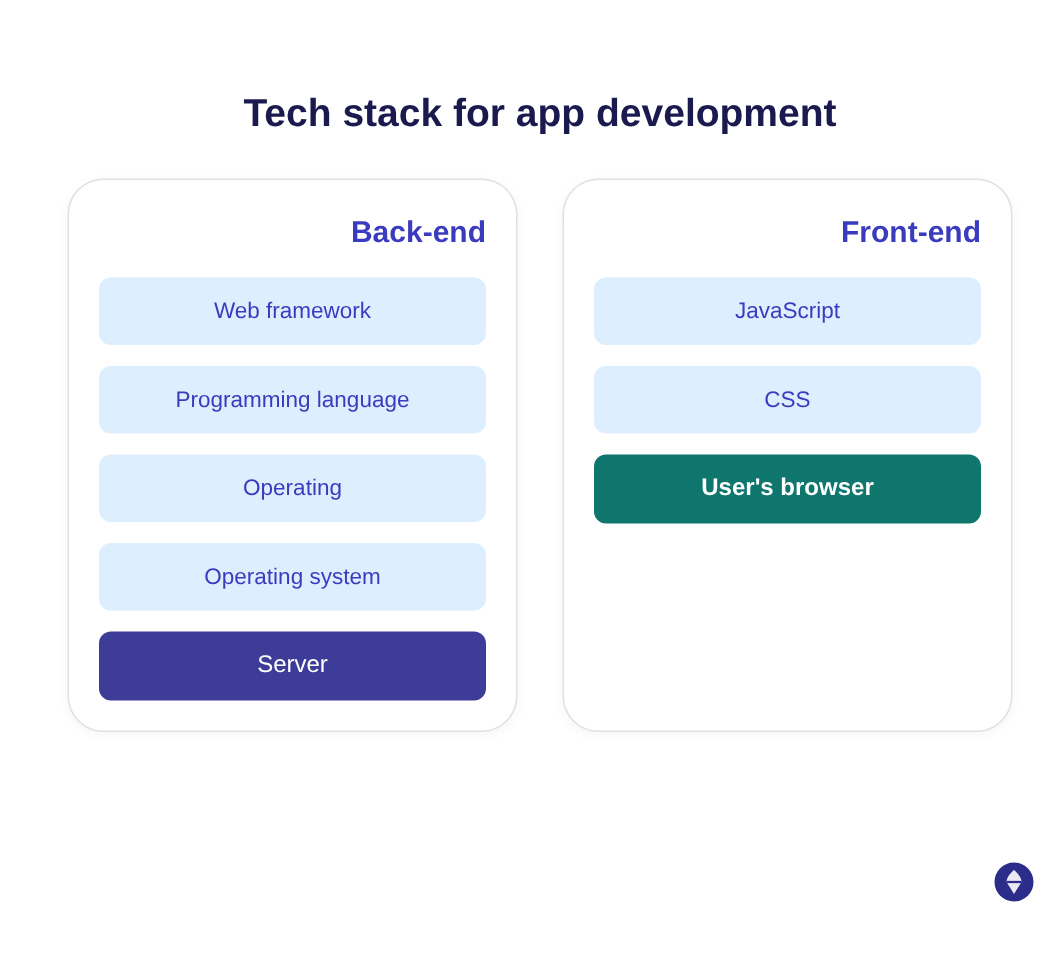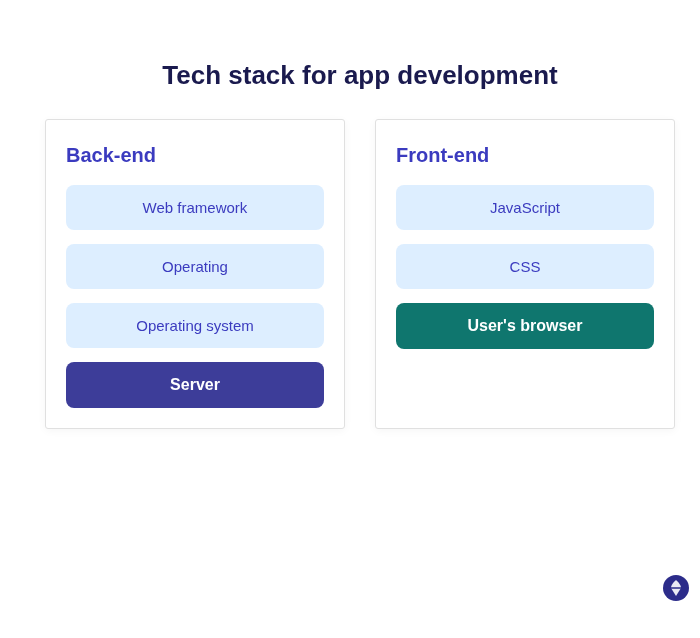--- a/index.html
+++ b/index.html
@@ -33,26 +33,26 @@
       display: flex;
       gap: 30px;
       width: 100%;
       max-width: 660px;
       justify-content: center;
     }
 
     .card {
       background: #ffffff;
       border: 1px solid #e0e0e0;
-      border-radius: 3px;
+      border-radius: 24px;
       padding: 24px 20px 20px;
       width: 300px;
       display: flex;
       flex-direction: column;
-      align-items: flex-start;
+      align-items: flex-end;
       gap: 14px;
       box-shadow: 0 2px 8px rgba(0,0,0,0.04);
     }
 
     .card-title {
       font-size: 20px;
       font-weight: 700;
       color: #3b3bbf;
       margin-bottom: 4px;
       text-align: center;
@@ -72,21 +72,21 @@
     }
 
     .item-btn.light-blue {
       background: #ddeeff;
       color: #3b3bbf;
     }
 
     .item-btn.dark-purple {
       background: #3d3d99;
       color: #ffffff;
-      font-weight: 700;
+      font-weight: 400;
       font-size: 16px;
     }
 
     .item-btn.cyan {
       background: #0f766e;
       color: #ffffff;
       font-weight: 700;
       font-size: 16px;
     }
 
@@ -120,20 +120,21 @@
 
     <h1 class="page-title">Tech stack for app development</h1>
 
     <div class="columns">
 
       <div class="card">
         <div class="card-title">Back-end</div>
 
         <button class="item-btn light-blue">Web framework</button>
 
+        <button class="item-btn light-blue">Programming language</button>
 
         <button class="item-btn light-blue">Operating</button>
 
 
         <button class="item-btn light-blue">Operating system</button>
 
         <button class="item-btn dark-purple">Server</button>
       </div>
 
       <div class="card">

